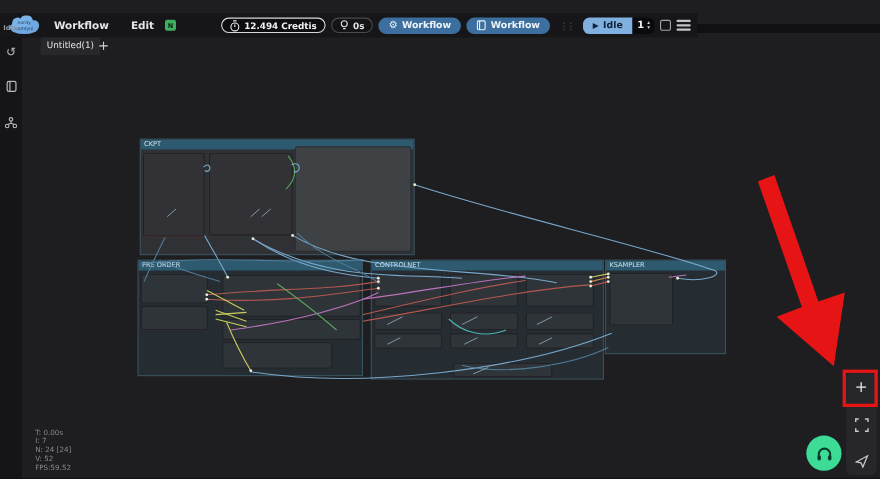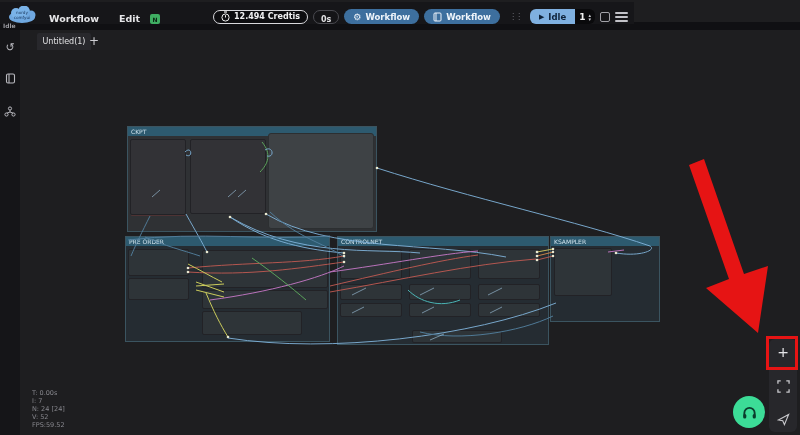--- a/index.html
+++ b/index.html
@@ -1,27 +1,27 @@
 <!DOCTYPE html>
 <html><head>
 <meta charset="utf-8">
 <style>
   html,body{margin:0;padding:0;background:#0b0b0d;}
   *{box-sizing:border-box;font-family:"DejaVu Sans",sans-serif;}
   .page{position:relative;width:800px;height:435px;overflow:hidden;background:#1e1e20;}
   .abs{position:absolute;}
 
   
-  .topbar{left:0;top:2px;width:634px;height:22px;background:#161619;display:flex;align-items:flex-end;z-index:40;}
+  .topbar{left:0;top:12px;width:634px;height:22px;background:#161619;display:flex;align-items:center;z-index:40;}
   .menu-item{color:#e6e6e8;font-size:9.5px;font-weight:700;padding:0 10px;cursor:pointer;}
   .n-badge{width:10px;height:10px;border-radius:2px;background:#3fae62;color:#0a2213;font-size:6px;font-weight:700;
            display:flex;align-items:center;justify-content:center;}
   .pill{display:flex;align-items:center;gap:4px;height:14px;border-radius:8px;padding:0 7px;font-size:8px;font-weight:700;}
   .pill.dark{background:#0d0d10;border:1px solid #d8d8dc;color:#f0f0f2;}
-  .pill.outline{background:#141417;border:1px solid #4a4a50;color:#e0e0e2;flex-direction:column;}
+  .pill.outline{background:#141417;border:1px solid #4a4a50;color:#e0e0e2;}
   .btn{display:flex;align-items:center;gap:4px;height:15px;border-radius:9px;padding:0 9px;font-size:8.5px;font-weight:700;cursor:pointer;}
   .btn.green{background:#49dd8a;color:#0b2e1a;}
   .btn.blue{background:#3d6f9e;color:#eef4fa;}
   .btn.queue{background:#7fb0e0;color:#0e2239;border-radius:6px 0 0 6px;}
   .count-box{display:flex;align-items:center;background:#0a0a0c;height:15px;border-radius:0 6px 6px 0;padding:0 4px;gap:3px;}
   .count-num{color:#f2f2f2;font-size:9px;font-weight:700;}
   .chev{display:flex;flex-direction:column;line-height:4px;font-size:5px;color:#cfcfd4;}
   .drag-dots{color:#6d6d74;font-size:8px;letter-spacing:-2px;margin:0 4px;line-height:7px;}
   .stop-sq{width:10px;height:10px;border:1.5px solid #a2a2a8;border-radius:2px;}
   .hamburger span{display:block;width:13px;height:2px;background:#c2c2c8;margin:2px 0;border-radius:1px;}

